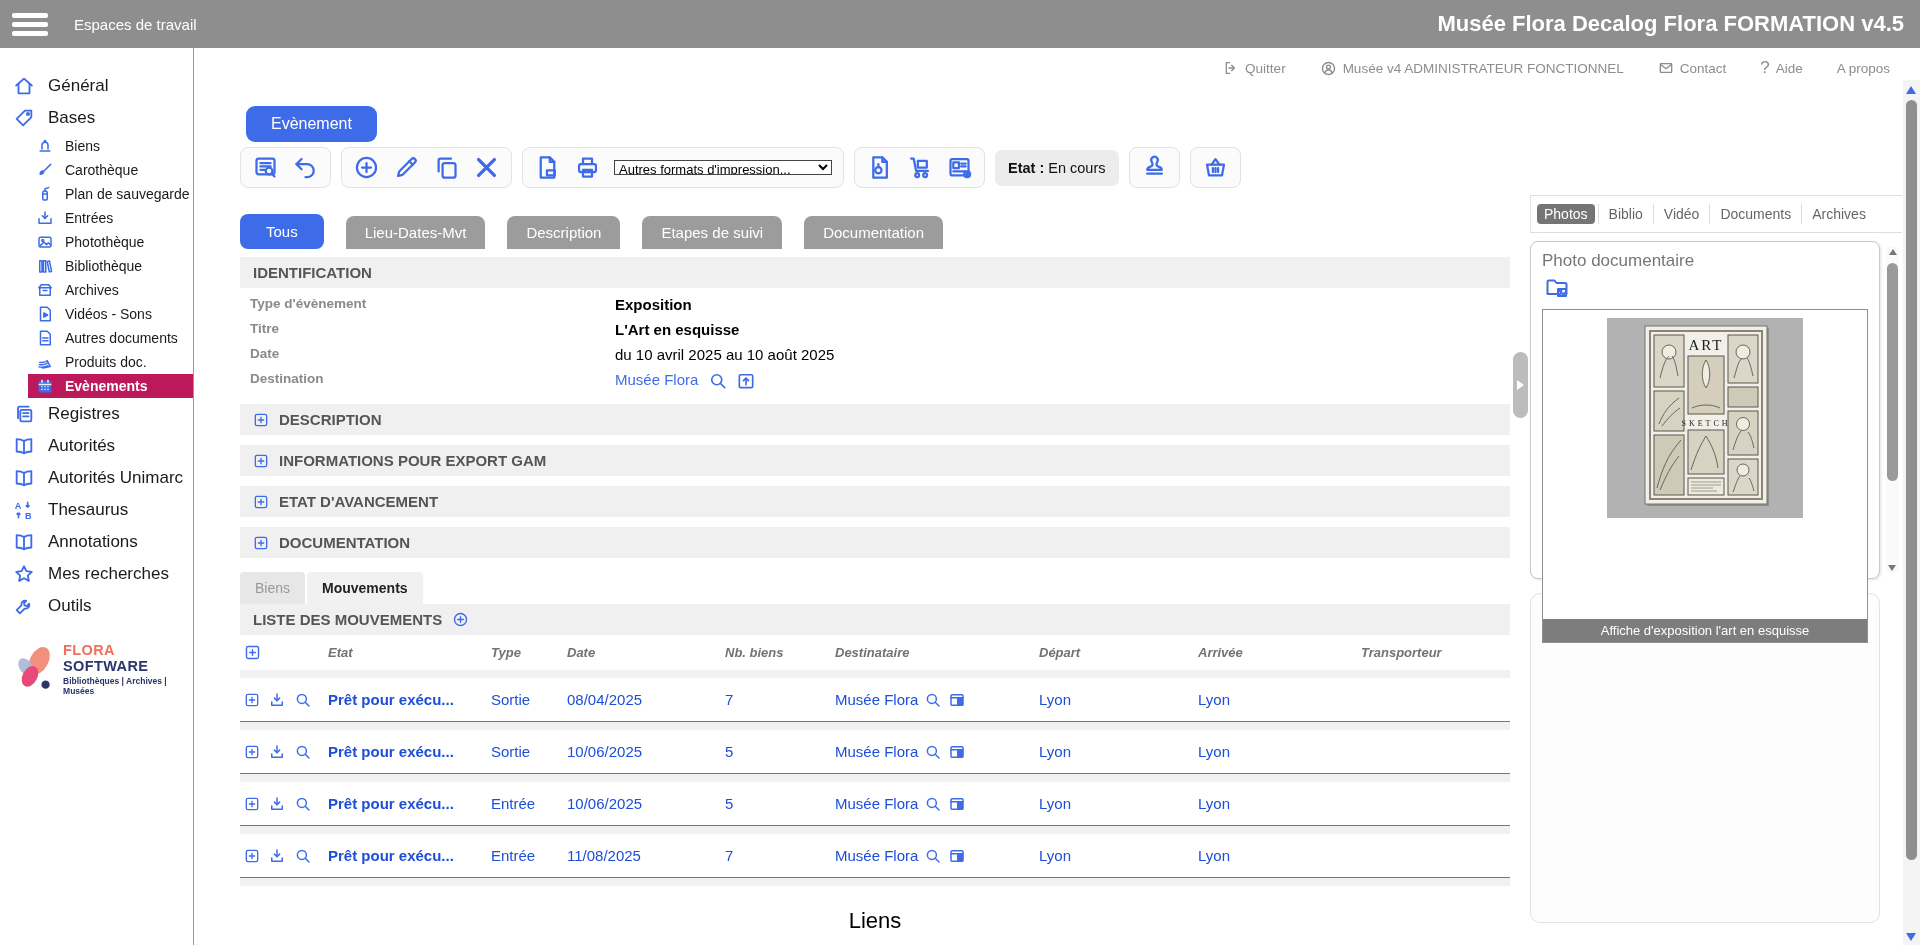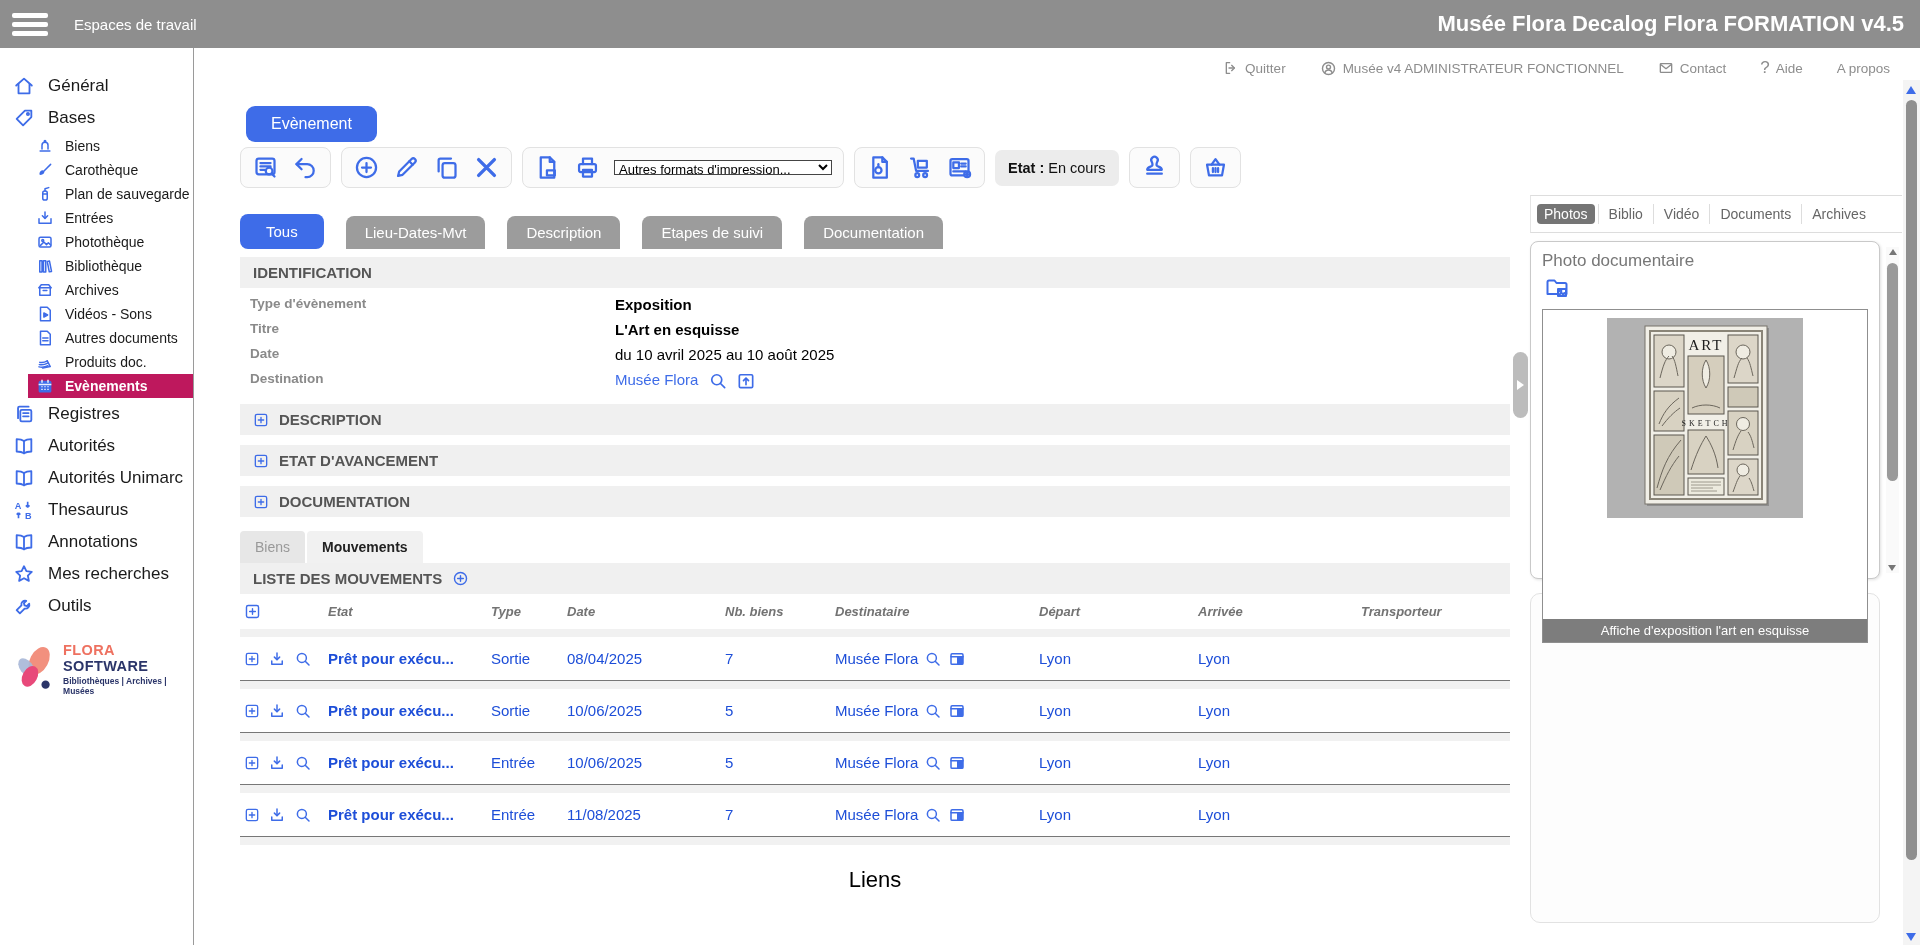--- a/index.html
+++ b/index.html
@@ -486,20 +486,27 @@
         <rect x="3.5" y="3.5" width="17" height="17" rx="2.5"></rect>
         <path d="M12 8v8M8 12h8"></path>
       </svg>
     <span>DESCRIPTION</span>
   </div>
   <div class="secbar mt">
     <svg class="ic" width="16" height="16" viewBox="0 0 24 24">
         <rect x="3.5" y="3.5" width="17" height="17" rx="2.5"></rect>
         <path d="M12 8v8M8 12h8"></path>
       </svg>
+    <span>INFORMATIONS POUR EXPORT GAM</span>
+  </div>
+  <div class="secbar mt">
+    <svg class="ic" width="16" height="16" viewBox="0 0 24 24">
+        <rect x="3.5" y="3.5" width="17" height="17" rx="2.5"></rect>
+        <path d="M12 8v8M8 12h8"></path>
+      </svg>
     <span>ETAT D'AVANCEMENT</span>
   </div>
   <div class="secbar mt">
     <svg class="ic" width="16" height="16" viewBox="0 0 24 24">
         <rect x="3.5" y="3.5" width="17" height="17" rx="2.5"></rect>
         <path d="M12 8v8M8 12h8"></path>
       </svg>
     <span>DOCUMENTATION</span>
   </div>
 

